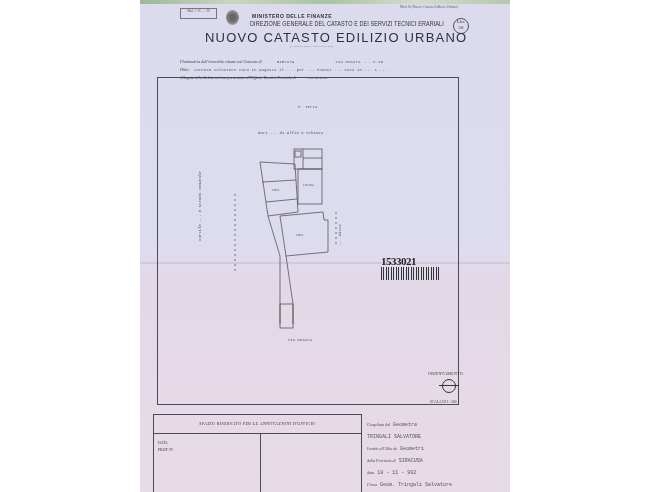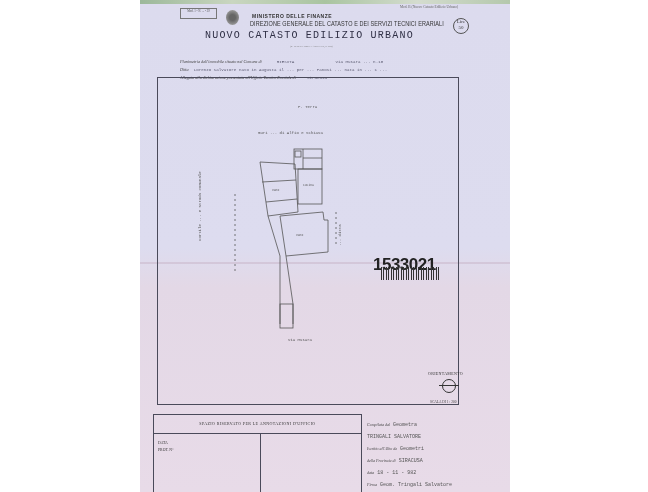--- a/index.html
+++ b/index.html
@@ -7,27 +7,27 @@
   .topstrip { position:absolute; left:140px; top:0; width:370px; height:4px; background:linear-gradient(90deg,#9cb89a,#c9d6c0,#a9c4a0,#d4dccf,#b4c8ac); }
   .paper { position:absolute; left:140px; top:4px; width:370px; height:488px;
     background:linear-gradient(180deg,#dcdbee 0%, #dddcef 50%, #e3d8e6 58%, #e8dbe8 100%); color:#3a3a52; }
   .fold { position:absolute; left:0; top:258px; width:370px; height:2px; background:rgba(200,180,200,0.5); }
   .stamp-small { position:absolute; left:40px; top:4px; width:35px; height:9px; border:1px solid #777; font-size:3px; line-height:4px; text-align:center; color:#555; }
   .emblem { position:absolute; left:86px; top:6px; width:13px; height:15px; border-radius:50%; background:radial-gradient(circle,#666 30%,#888 60%,#bbb 100%); }
   .ministero { position:absolute; left:112px; top:9px; font-family:"Liberation Sans", sans-serif; font-size:5px; font-weight:bold; letter-spacing:0.5px; color:#333; }
   .direzione { position:absolute; left:110px; top:16px; font-family:"Liberation Sans", sans-serif; font-size:6.4px; letter-spacing:0.1px; color:#333; transform:scaleX(0.86); transform-origin:left; white-space:nowrap; }
   .topright { position:absolute; left:260px; top:1px; font-size:3.5px; color:#666; white-space:nowrap; }
   .lire { position:absolute; left:313px; top:14px; width:14px; height:14px; border:1px solid #555; border-radius:50%; font-size:5px; text-align:center; line-height:6px; color:#333; }
-  .main-title { position:absolute; left:65px; top:26px; font-family:Liberation Mono, monospace; font-size:10px; letter-spacing:1.2px; color:#2f2f45; white-space:nowrap; }
+  .main-title { position:absolute; left:65px; top:26px; font-family:Liberation Sans, sans-serif; font-size:13px; letter-spacing:1.2px; color:#2f2f45; white-space:nowrap; }
   .subline { position:absolute; left:150px; top:41px; font-size:2.5px; color:#777; white-space:nowrap; }
   .field { position:absolute; left:40px; font-size:4.2px; font-style:italic; color:#444; white-space:nowrap; }
   .field .hand { font-family:"Liberation Mono", monospace; font-style:normal; color:#5a5a70; margin-left:4px; }
   .frame { position:absolute; left:17px; top:73px; width:300px; height:326px; border:1px solid #4a4a5a; }
   .text-hand { position:absolute; font-family:"Liberation Mono", monospace; font-size:4px; color:#555; white-space:nowrap; }
-  .barcode-num { position:absolute; left:233px; top:251px; font-family:Liberation Sans, sans-serif; font-size:17px; font-weight:bold; color:#222; letter-spacing:-0.5px; }
+  .barcode-num { position:absolute; left:241px; top:251px; font-family:Liberation Serif, serif; font-size:11px; font-weight:bold; color:#222; letter-spacing:-0.5px; }
   .barcode { position:absolute; left:241px; top:263px; width:60px; height:13px;
      background:repeating-linear-gradient(90deg,#333 0 1px,transparent 1px 2px,#333 2px 3px,transparent 3px 5px); }
   .orient-label { position:absolute; left:288px; top:367px; font-size:4px; color:#333; letter-spacing:0.3px; }
   .compass { position:absolute; left:302px; top:375px; width:12px; height:12px; border:1px solid #333; border-radius:50%; }
   .compass:after { content:""; position:absolute; left:-4px; top:5px; width:20px; height:1px; background:#333; }
   .scale { position:absolute; left:290px; top:396px; font-size:3.5px; color:#444; }
   .annot-box { position:absolute; left:13px; top:410px; width:207px; height:80px; border:1px solid #4a4a5a; border-bottom:none; }
   .annot-head { position:absolute; left:0; top:0; width:207px; height:18px; border-bottom:1px solid #4a4a5a; font-size:4px; text-align:center; line-height:18px; color:#333; letter-spacing:0.4px; }
   .annot-div { position:absolute; left:106px; top:18px; width:1px; height:62px; background:#4a4a5a; }
   .annot-label { position:absolute; left:4px; font-size:3.8px; color:#333; }

